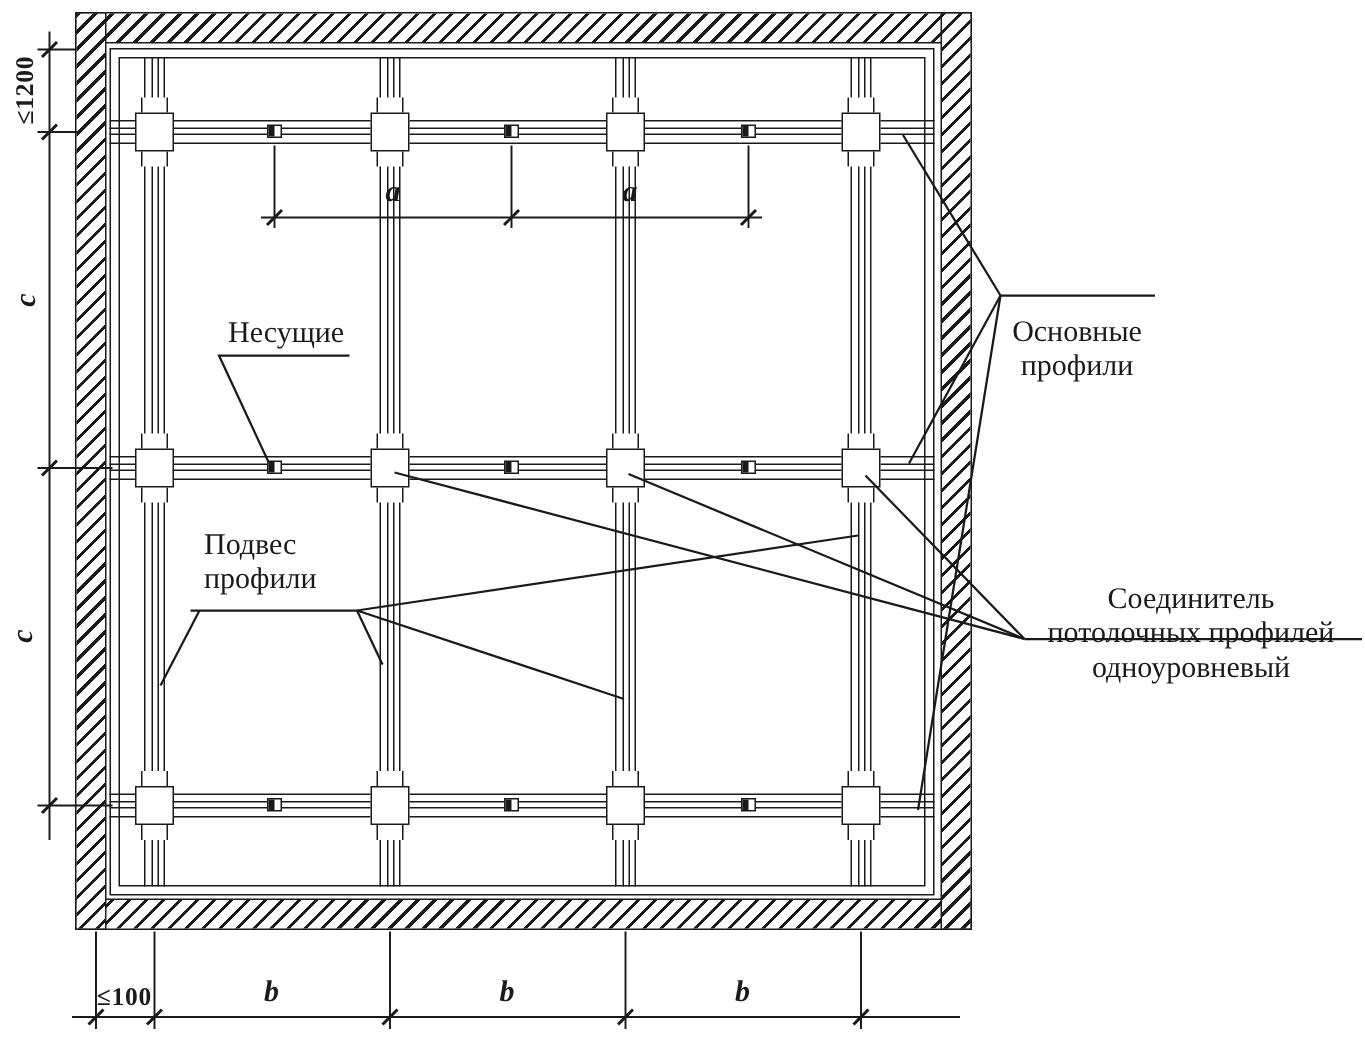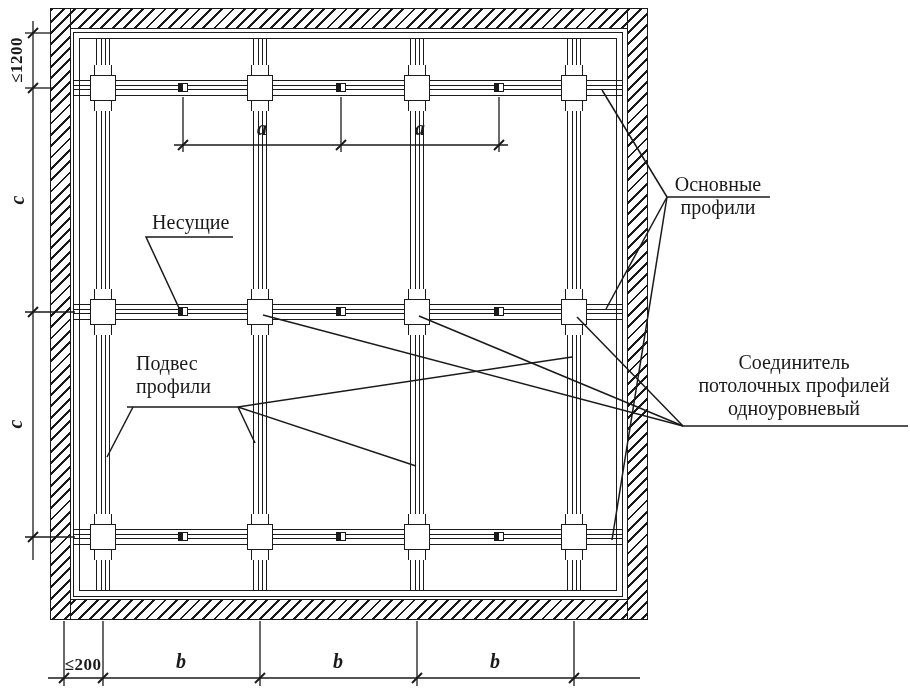--- a/index.html
+++ b/index.html
@@ -25,21 +25,21 @@
   .cross .st{position:absolute;left:4px;top:0;width:18px;height:46px;background:#fff;box-sizing:border-box;
              border-left:1.4px solid #1a1a1a;border-right:1.4px solid #1a1a1a;}
   .cross .sq{position:absolute;left:0;top:10px;width:26px;height:26px;background:#fff;box-sizing:border-box;
              border:1.6px solid #1a1a1a;}
   
   .clip{position:absolute;width:10px;height:9px;background:#fff;box-sizing:border-box;
         border:1.2px solid #1a1a1a;}
   .clip b{position:absolute;left:0;top:0;width:4px;height:100%;background:#1a1a1a;}
   
   .lbl{position:absolute;font-size:20px;line-height:23px;white-space:nowrap;}
-  .lbl.center{text-align:center;white-space:normal;}
+  .lbl.center{text-align:center;white-space:normal;margin-top:37px;}
   .dim{position:absolute;font-size:20px;font-weight:bold;font-style:italic;text-align:center;}
   .dimnum{position:absolute;font-size:17px;font-weight:bold;text-align:center;letter-spacing:0.5px;}
   .rot{transform:rotate(-90deg);}
   svg.overlay{position:absolute;left:0;top:0;pointer-events:none;}
 </style>
 </head>
 <body>
 
 <div class="sheet">
 
@@ -226,18 +226,18 @@
     <div>одноуровневый</div>
   </div>
 
   <div class="dimnum rot" style="left:-15px;top:50px;width:64px;height:20px">≤1200</div>
   <div class="dim rot" style="left:1px;top:190px;width:30px;height:20px">c</div>
   <div class="dim rot" style="left:-1px;top:414px;width:30px;height:20px">c</div>
 
   <div class="dim" style="left:252px;top:117px;width:20px">a</div>
   <div class="dim" style="left:410px;top:117px;width:20px">a</div>
 
-  <div class="dimnum" style="left:60px;top:655px;width:46px">≤200</div>
+  <div class="dimnum" style="left:60px;top:655px;width:46px">≤100</div>
   <div class="dim" style="left:166px;top:650px;width:30px">b</div>
   <div class="dim" style="left:323px;top:650px;width:30px">b</div>
   <div class="dim" style="left:480px;top:650px;width:30px">b</div>
 
 </div>
 
 </body></html>

